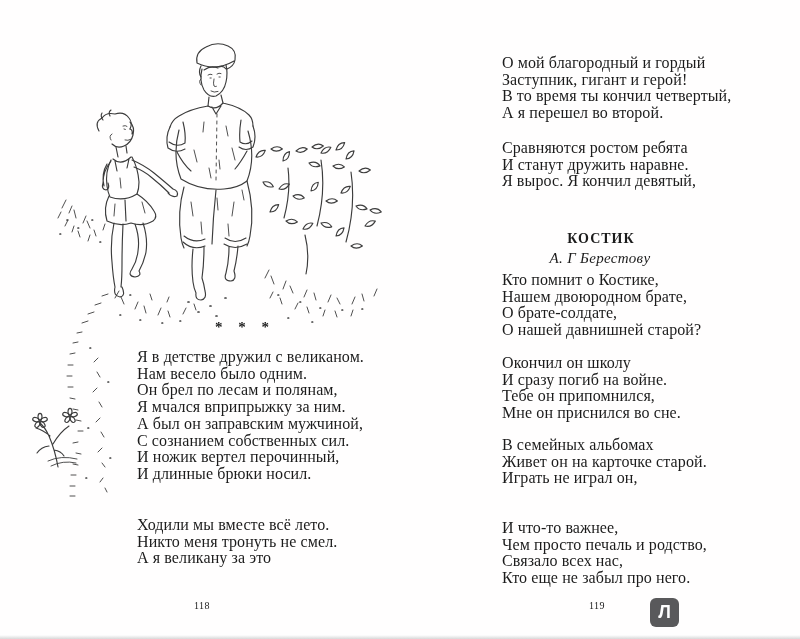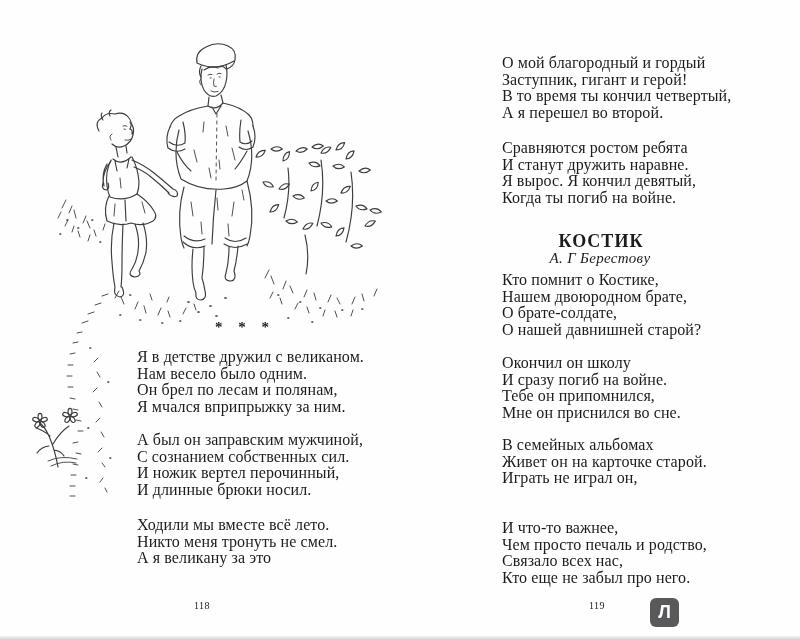--- a/index.html
+++ b/index.html
@@ -4,27 +4,27 @@
 <style>
   html,body{margin:0;padding:0;background:#fff;}
   #spread{position:relative;width:800px;height:639px;background:#fffefe;overflow:hidden;
           font-family:"Liberation Serif",serif;color:#1c1c1c;}
   .line{font-size:16px;line-height:16.6px;letter-spacing:0.1px;white-space:nowrap;}
   .stanza{position:absolute;}
   
   .marker{position:absolute;top:319px;left:137px;width:216px;text-align:center;
           font-weight:bold;font-size:15px;letter-spacing:6px;}
   .ls1{top:349px;left:137px}
-  .ls2{top:432px;left:137px}
+  .ls2{top:416px;left:137px}
   .ls3{top:517px;left:137px}
   
   .rsA{top:55px;left:502px}
   .rsB{top:140px;left:502px}
   .poem-title{position:absolute;top:231px;left:502px;width:198px;text-align:center;
-              font-weight:bold;font-size:18px;letter-spacing:1px;}
+              font-weight:bold;font-size:14px;letter-spacing:1px;}
   .dedication{position:absolute;top:250px;left:502px;width:196px;text-align:center;
               font-style:italic;font-size:15px;letter-spacing:0.3px;}
   .rsC{top:272px;left:502px}
   .rsD{top:355px;left:502px}
   .rsE{top:437px;left:502px}
   .rsF{top:520px;left:502px}
   .pagenum{position:absolute;font-size:10px;letter-spacing:0.5px;text-align:center;width:84px;}
   .pn-left{top:600px;left:160px}
   .pn-right{top:600px;left:555px}
   
@@ -177,21 +177,20 @@
     <div class="stanza rsA">
       <div class="line">О мой благородный и гордый</div>
       <div class="line">Заступник, гигант и герой!</div>
       <div class="line">В то время ты кончил четвертый,</div>
       <div class="line">А я перешел во второй.</div>
     </div>
     <div class="stanza rsB">
       <div class="line">Сравняются ростом ребята</div>
       <div class="line">И станут дружить наравне.</div>
       <div class="line">Я вырос. Я кончил девятый,</div>
-      <div class="line">Когда ты погиб на войне.</div>
     </div>
 
     <div class="poem-title">КОСТИК</div>
     <div class="dedication">А. Г Берестову</div>
 
     <div class="stanza rsC">
       <div class="line">Кто помнит о Костике,</div>
       <div class="line">Нашем двоюродном брате,</div>
       <div class="line">О брате-солдате,</div>
       <div class="line">О нашей давнишней старой?</div>

